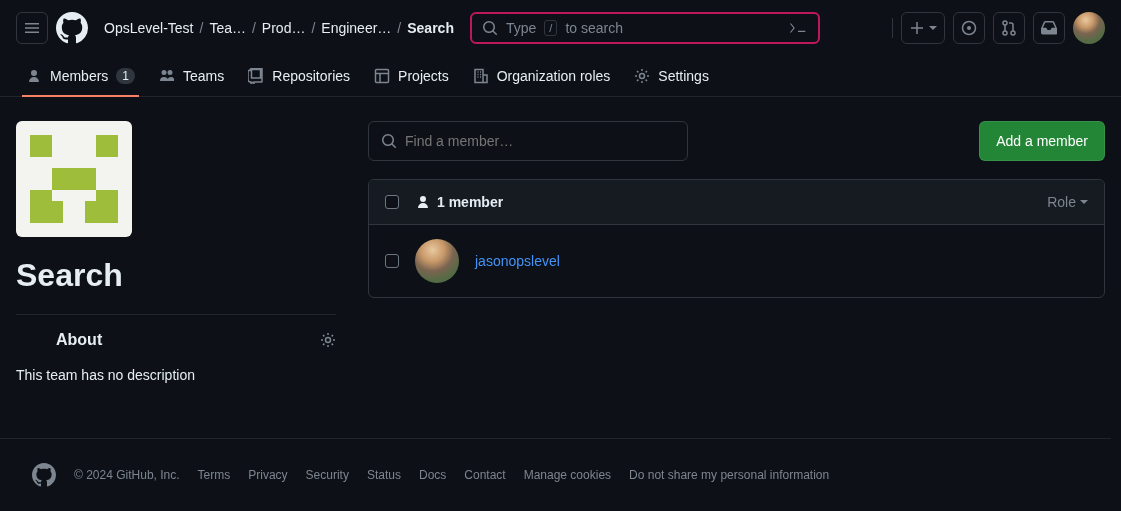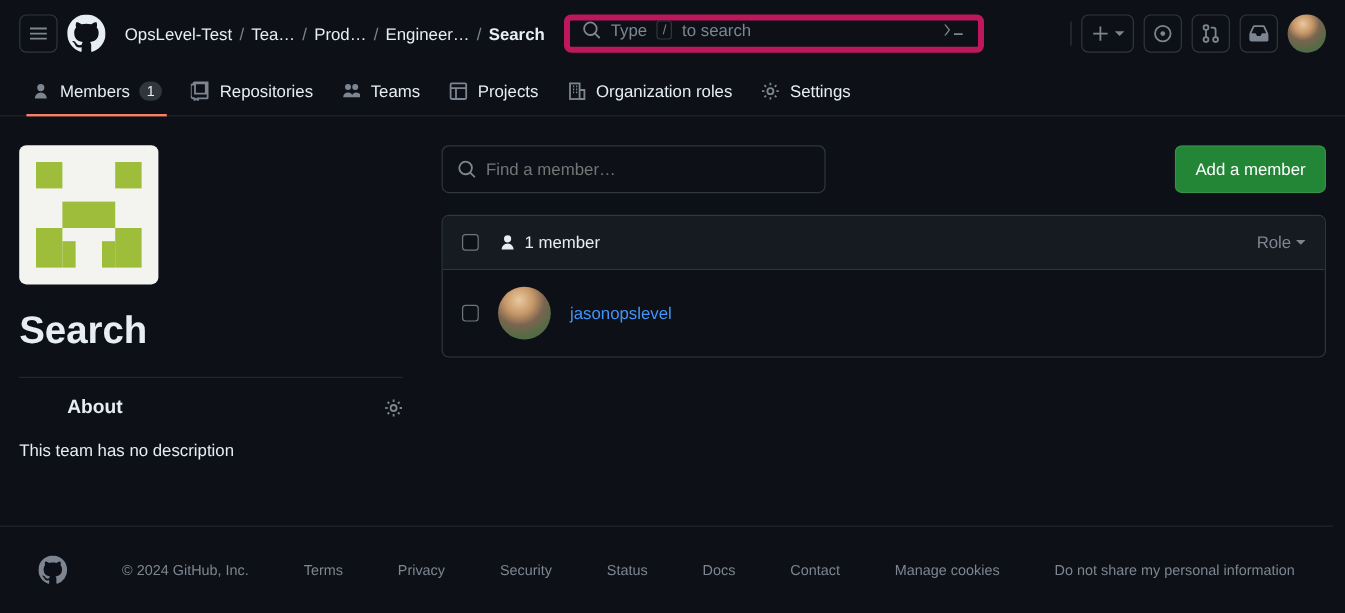--- a/index.html
+++ b/index.html
@@ -37,22 +37,22 @@
   align-items: center;
   gap: 6px;
   margin-left: 8px;
   text-align: center;
 }
 .breadcrumb a { color: #e6edf3; text-decoration: none; cursor: pointer; }
 .breadcrumb .sep { color: #7d8590; }
 .breadcrumb .current { font-weight: 600; color: #e6edf3; }
 .search-box {
   display: flex;
-  align-items: flex-start;
-  border: 5px solid #be185d;
+  align-items: center;
+  border: 2px solid #be185d;
   border-radius: 6px;
   padding: 0 10px;
   height: 32px;
   width: 350px;
   margin-left: 8px;
   color: #7d8590;
   gap: 8px;
 }
 .search-box .kbd {
   border: 1px solid #30363d;
@@ -188,47 +188,46 @@
 }
 .checkbox {
   width: 14px; height: 14px;
   border: 1px solid #6e7681;
   border-radius: 3px;
   cursor: pointer;
   background: #0d1117;
 }
 .th-label { display: flex; align-items: center; gap: 6px; }
 .th-label.muted { color: #7d8590; }
-.th-label.bold { font-weight: 400; justify-content: flex-end; }
+.th-label.bold { font-weight: 700; justify-content: flex-end; }
 .role-drop { margin-left: auto; color: #7d8590; cursor: pointer; display: flex; align-items: center; gap: 4px; }
 .table-row {
   display: flex;
   align-items: center;
   padding: 14px 16px;
   gap: 16px;
 }
 .member-avatar {
   width: 44px; height: 44px;
   border-radius: 50%;
   background: radial-gradient(circle at 40% 25%, #e8c9a0 0%, #c89868 28%, #7a6450 50%, #556b45 72%);
 }
 .member-link { color: #4493f8; text-decoration: none; cursor: pointer; }
 .footer {
   border-top: 1px solid #21262d;
   padding: 24px 32px;
   display: flex;
   align-items: center;
-  gap: 6px;
+  gap: 18px;
   position: absolute;
   bottom: 0;
   left: 0;
   right: 10px;
   color: #7d8590;
   font-size: 12px;
-  justify-content: space-between;
 }
 .footer .gh-mark { width: 24px; height: 24px; color: #7d8590; }
 .footer a { color: #7d8590; text-decoration: none; cursor: pointer; }
 svg { display: block; }
 </style>
 </head>
 <body>
 
 <div class="header">
   <button class="icon-btn">
@@ -299,29 +298,29 @@
 <div class="subnav">
   <div class="subnav-item active">
     <svg width="16" height="16" viewBox="0 0 16 16" fill="currentColor">
         <path d="M8 8a3 3 0 100-6 3 3 0 000 6zm-5 6a5 5 0 0110 0z"></path>
       </svg>
     <span>Members</span>
     <span class="badge">1</span>
   </div>
   <div class="subnav-item">
     <svg width="16" height="16" viewBox="0 0 16 16" fill="currentColor">
-        <path d="M2 2.5A2.5 2.5 0 014.5 0h9a.5.5 0 01.5.5v13a.5.5 0 01-.5.5H6v1.5l-1.5-1L3 15.5V14h-.5A2.5 2.5 0 010 11.5v-9zm2.5-1a1 1 0 00-1 1v7.5h9V1.5z" fill="none" stroke="currentColor" stroke-width="1.5"></path>
-      </svg>
-    <span>Repositories</span>
+        <path d="M5 7a2.5 2.5 0 100-5 2.5 2.5 0 000 5zm6 0a2.5 2.5 0 100-5 2.5 2.5 0 000 5zM1 13a4 4 0 018 0zm7 0a4 4 0 017-2.6V13z"></path>
+      </svg>
+    <span>Teams</span>
   </div>
   <div class="subnav-item">
     <svg width="16" height="16" viewBox="0 0 16 16" fill="currentColor">
-        <path d="M5 7a2.5 2.5 0 100-5 2.5 2.5 0 000 5zm6 0a2.5 2.5 0 100-5 2.5 2.5 0 000 5zM1 13a4 4 0 018 0zm7 0a4 4 0 017-2.6V13z"></path>
-      </svg>
-    <span>Teams</span>
+        <path d="M2 2.5A2.5 2.5 0 014.5 0h9a.5.5 0 01.5.5v13a.5.5 0 01-.5.5H6v1.5l-1.5-1L3 15.5V14h-.5A2.5 2.5 0 010 11.5v-9zm2.5-1a1 1 0 00-1 1v7.5h9V1.5z" fill="none" stroke="currentColor" stroke-width="1.5"></path>
+      </svg>
+    <span>Repositories</span>
   </div>
   <div class="subnav-item">
     <svg width="16" height="16" viewBox="0 0 16 16" fill="none" stroke="currentColor" stroke-width="1.5">
         <rect x="1.5" y="1.5" width="13" height="13" rx="1"></rect>
         <path d="M1.5 5.5h13M6 5.5v9"></path>
       </svg>
     <span>Projects</span>
   </div>
   <div class="subnav-item">
     <svg width="16" height="16" viewBox="0 0 16 16" fill="none" stroke="currentColor" stroke-width="1.5">

